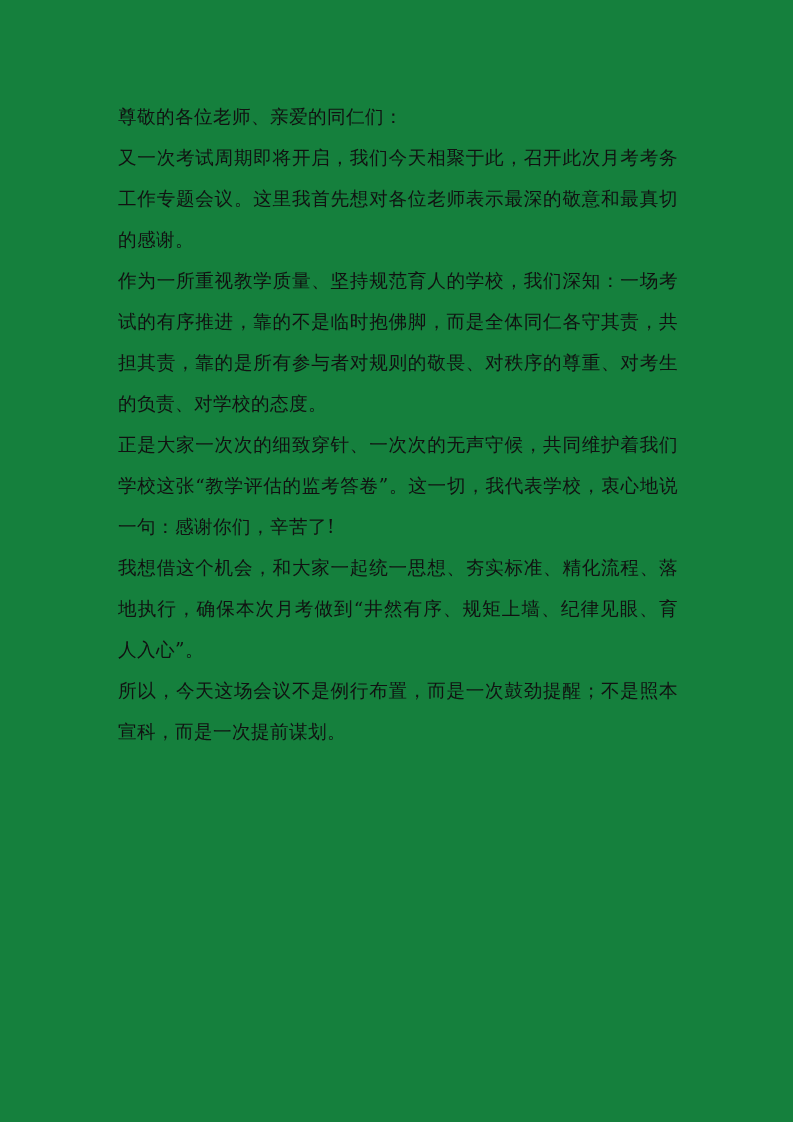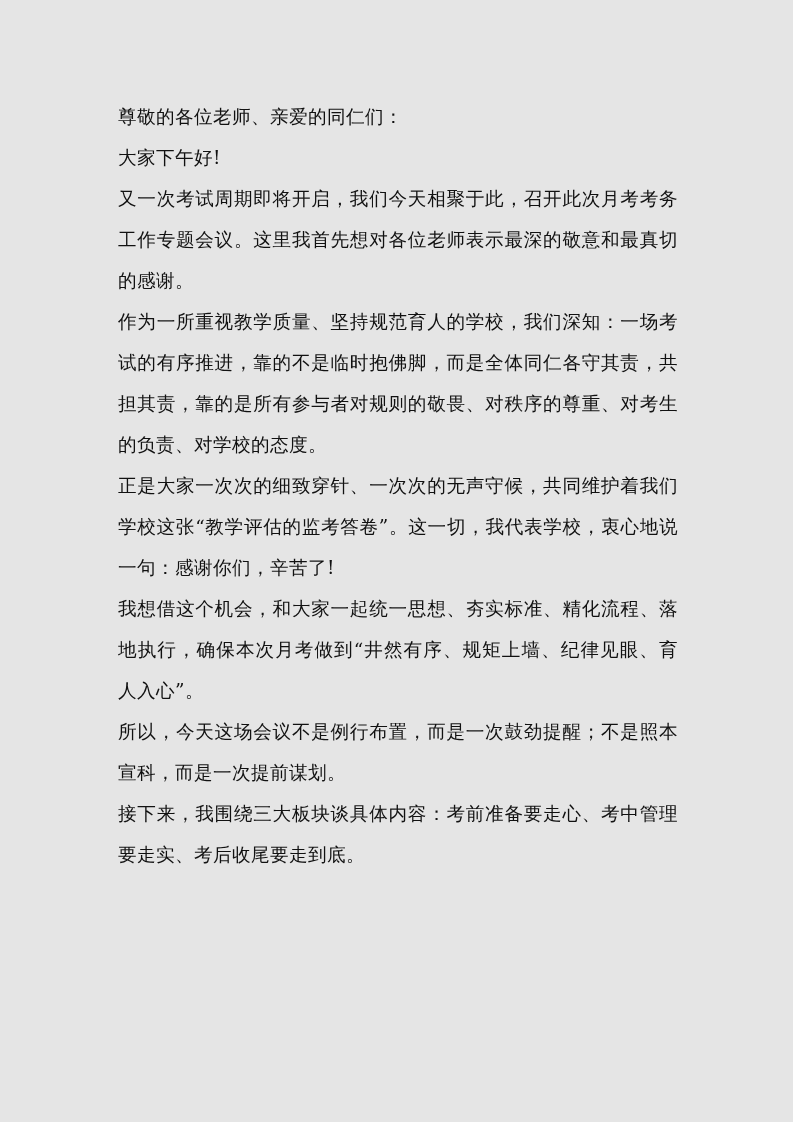--- a/index.html
+++ b/index.html
@@ -11,21 +11,21 @@
     width: 793px;
     height: 1122px;
     overflow: hidden;
     font-family: "DejaVu Serif", "Liberation Serif", serif;
     color: #000000;
   }
   .page {
     position: relative;
     width: 793px;
     height: 1122px;
-    background: #e5e5e5;
+    background: #15803d;
     box-sizing: border-box;
     padding: 96px 118px 60px 118px;
   }
   .doc-body {
     width: 560px;
   }
   .para {
     font-size: 18.6px;
     line-height: 41px;
     letter-spacing: 0.4px;
@@ -35,21 +35,19 @@
     word-break: break-all;
     color: #111111;
   }
 </style>
 </head>
 <body>
 
 <div class="page">
   <div class="doc-body">
     <p class="para">尊敬的各位老师、亲爱的同仁们：</p>
-    <p class="para">大家下午好!</p>
     <p class="para">又一次考试周期即将开启，我们今天相聚于此，召开此次月考考务工作专题会议。这里我首先想对各位老师表示最深的敬意和最真切的感谢。</p>
     <p class="para">作为一所重视教学质量、坚持规范育人的学校，我们深知：一场考试的有序推进，靠的不是临时抱佛脚，而是全体同仁各守其责，共担其责，靠的是所有参与者对规则的敬畏、对秩序的尊重、对考生的负责、对学校的态度。</p>
     <p class="para">正是大家一次次的细致穿针、一次次的无声守候，共同维护着我们学校这张“教学评估的监考答卷”。这一切，我代表学校，衷心地说一句：感谢你们，辛苦了!</p>
     <p class="para">我想借这个机会，和大家一起统一思想、夯实标准、精化流程、落地执行，确保本次月考做到“井然有序、规矩上墙、纪律见眼、育人入心”。</p>
     <p class="para">所以，今天这场会议不是例行布置，而是一次鼓劲提醒；不是照本宣科，而是一次提前谋划。</p>
-    <p class="para">接下来，我围绕三大板块谈具体内容：考前准备要走心、考中管理要走实、考后收尾要走到底。</p>
   </div>
 </div>
 
 </body></html>

